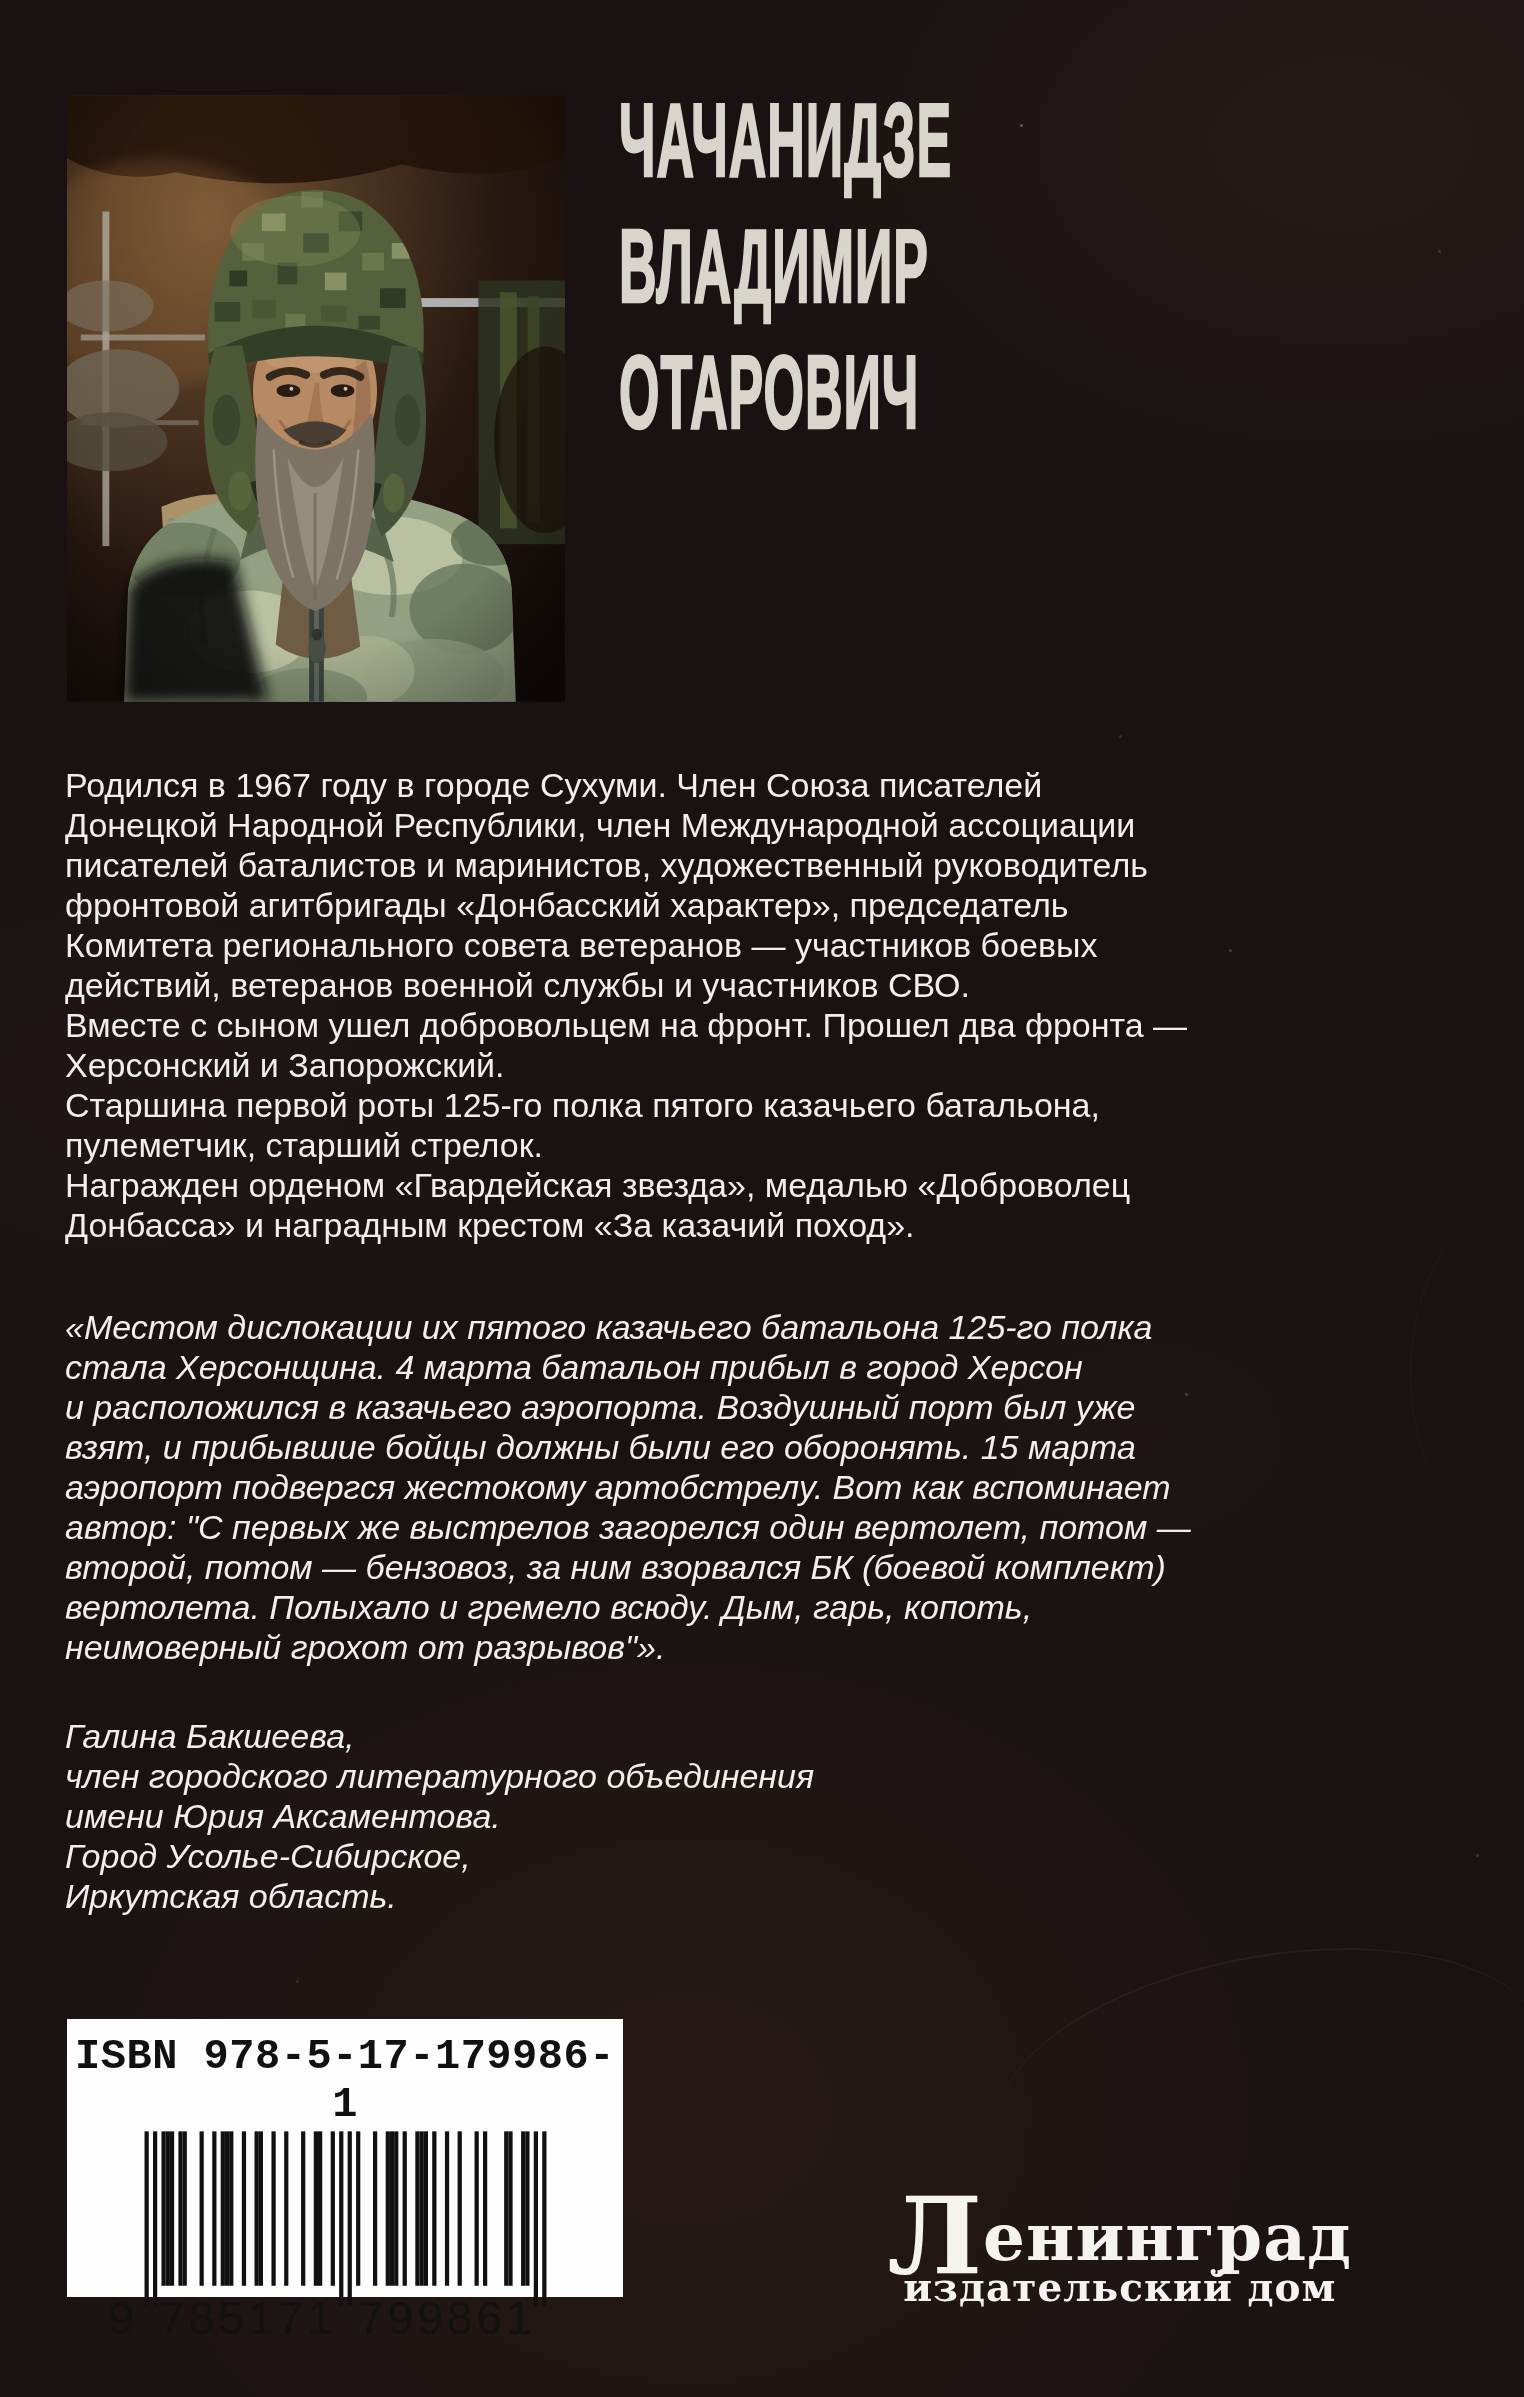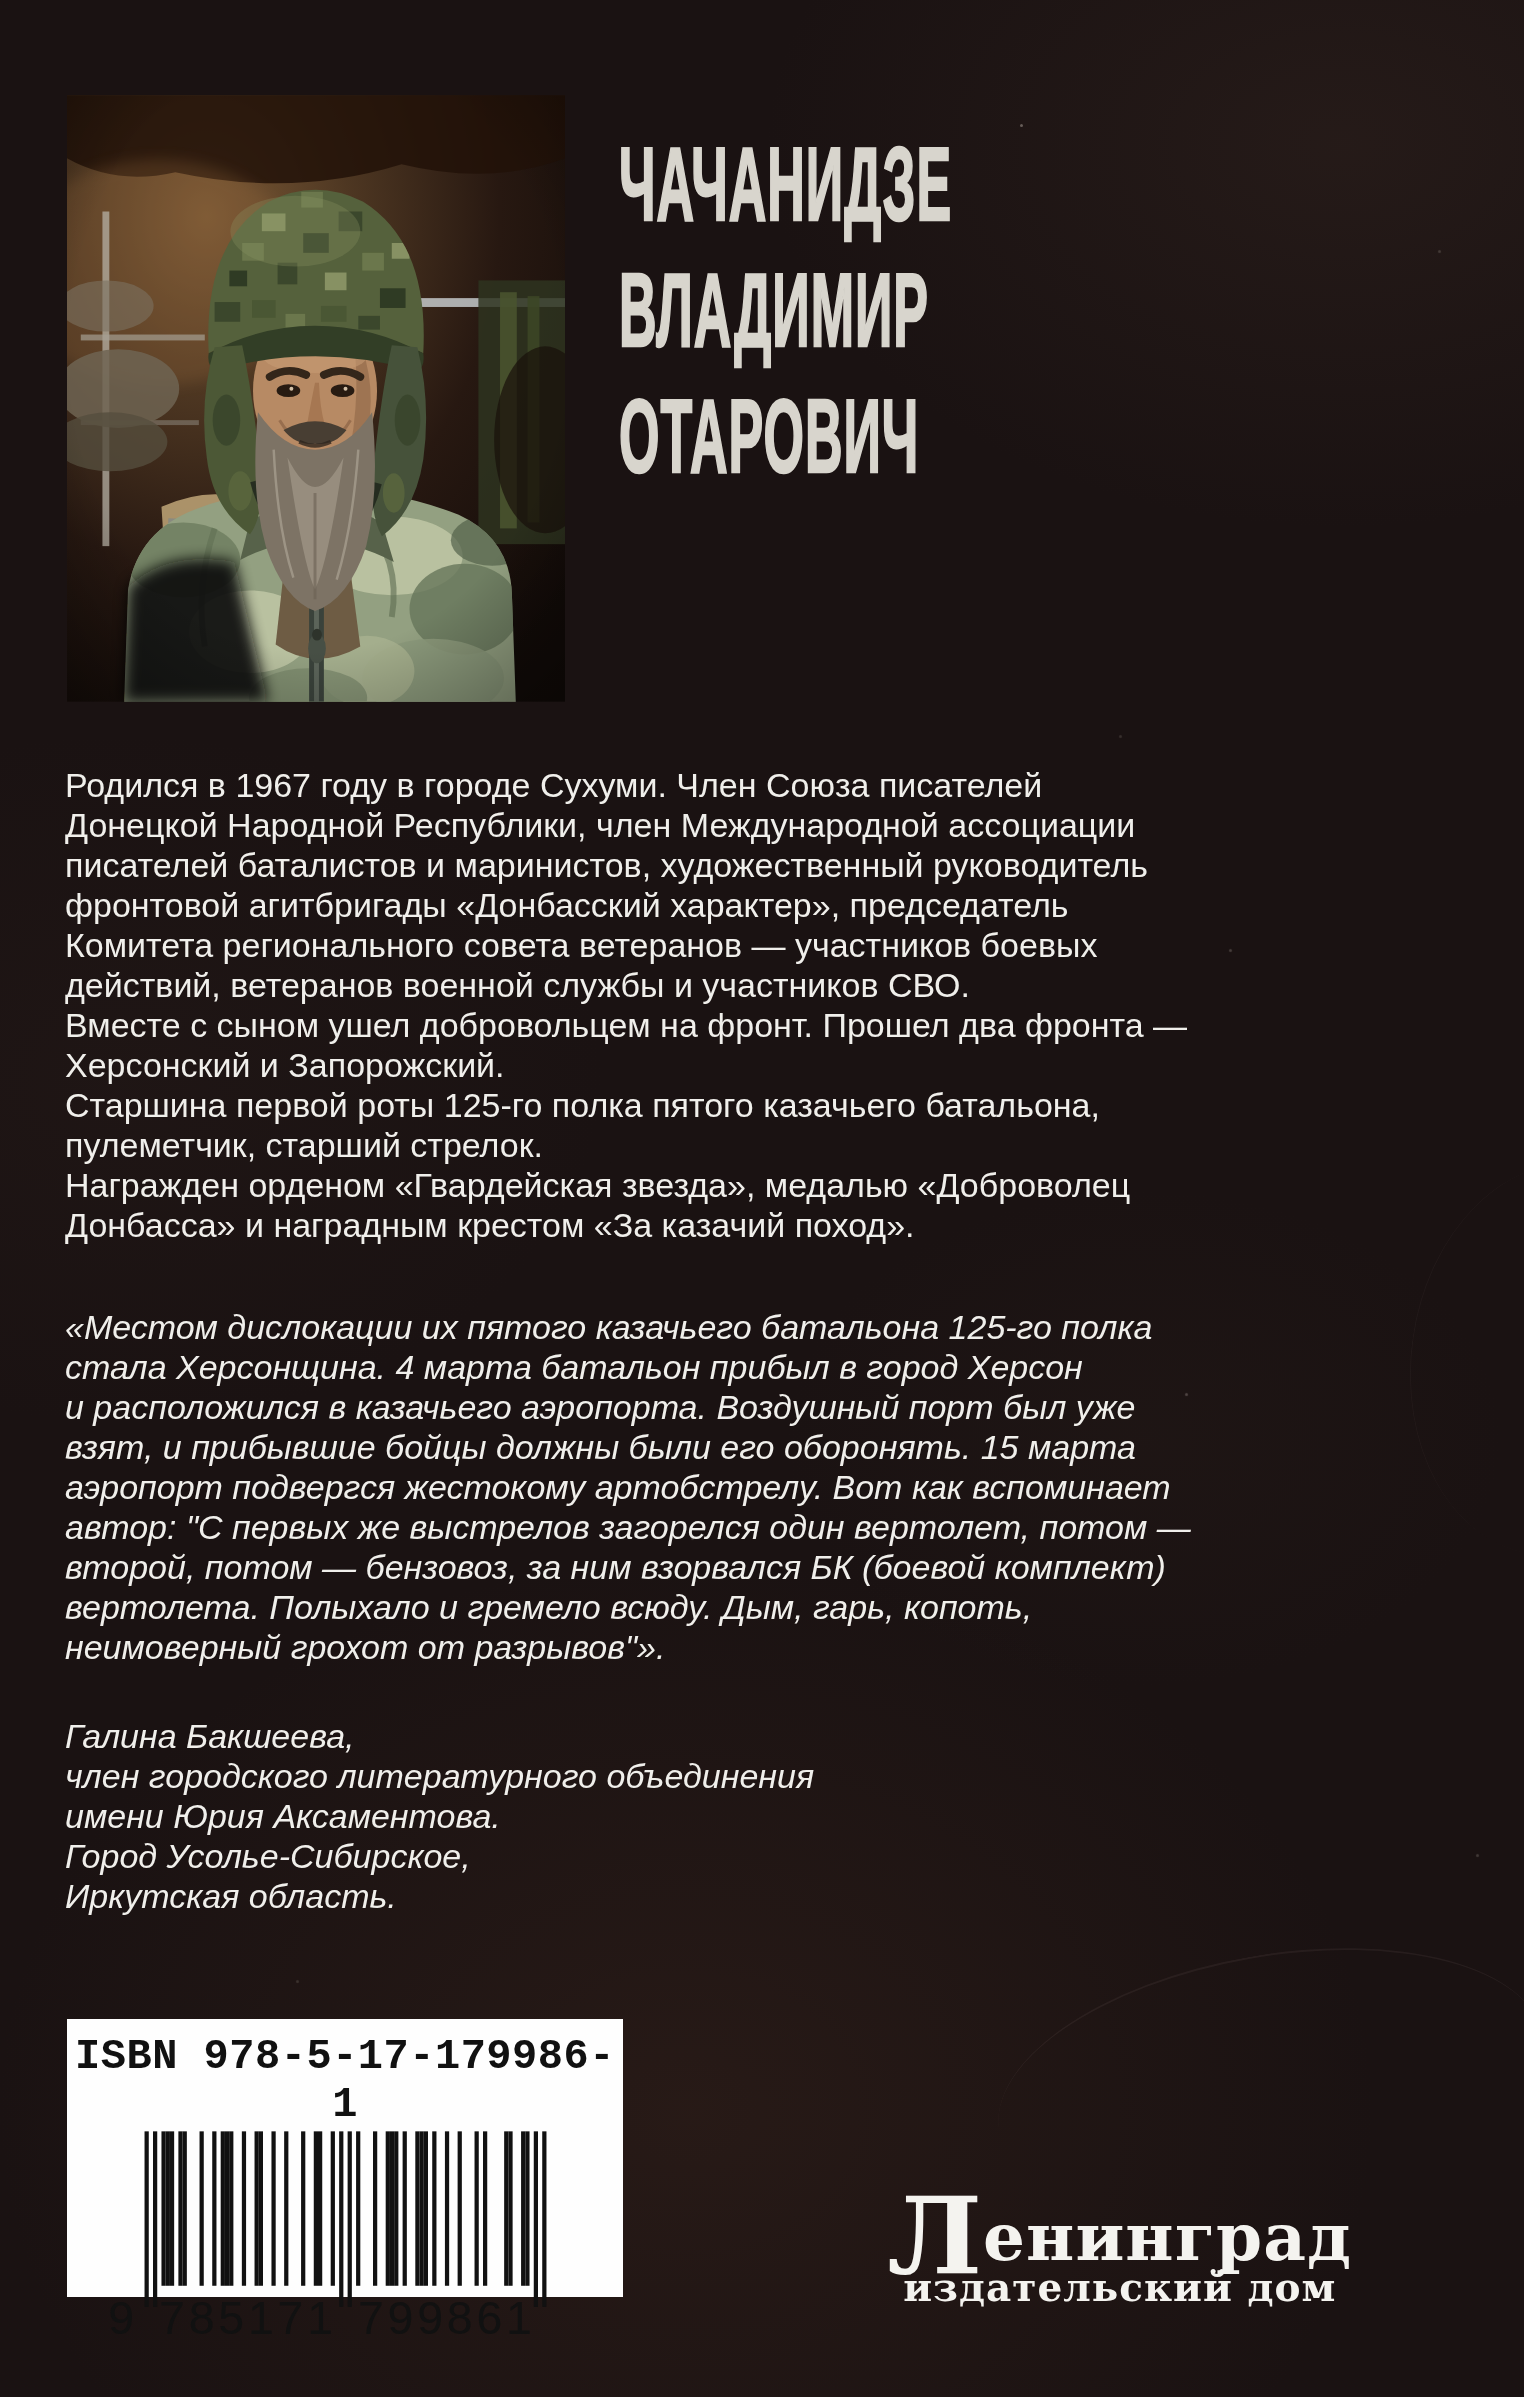--- a/index.html
+++ b/index.html
@@ -24,21 +24,21 @@
       -547px 2055px 1px rgba(235,225,215,.12),99px 611px 1px rgba(235,225,215,.15);
   }
   .scratch{position:absolute;border-radius:50%;pointer-events:none;}
   .s1{width:552px;height:256px;border-top:2px solid rgba(210,190,180,.07);left:995px;top:1955px;transform:rotate(-10deg);}
   .s2{width:414px;height:197px;border-top:1px solid rgba(210,190,180,.05);left:118px;top:128px;transform:rotate(14deg);}
   .s3{width:296px;height:394px;border-left:1px solid rgba(210,190,180,.045);left:1411px;top:1162px;transform:rotate(8deg);}
 
   .photo{position:absolute;left:67px;top:95px;width:498px;height:607px;margin:0;}
   .photo svg{display:block;width:100%;height:100%;}
 
-  .title{position:absolute;left:619px;top:77px;color:var(--title-text,#d8d5cd);margin-top:44px;}
+  .title{position:absolute;left:619px;top:77px;color:var(--title-text,#d8d5cd);}
   .title .tline{
     font-weight:700;font-size:104px;line-height:126px;letter-spacing:2px;
     transform:scaleX(0.5);transform-origin:0 50%;white-space:nowrap;
     -webkit-text-stroke:2.6px var(--title-text,#d8d5cd);
   }
 
   .textblock{position:absolute;left:65px;color:var(--body-text,#f0efeb);}
   .textblock .tline{font-size:34px;line-height:40px;white-space:nowrap;}
   .bio{top:765px;}
   .quote{top:1307px;font-style:italic;}

